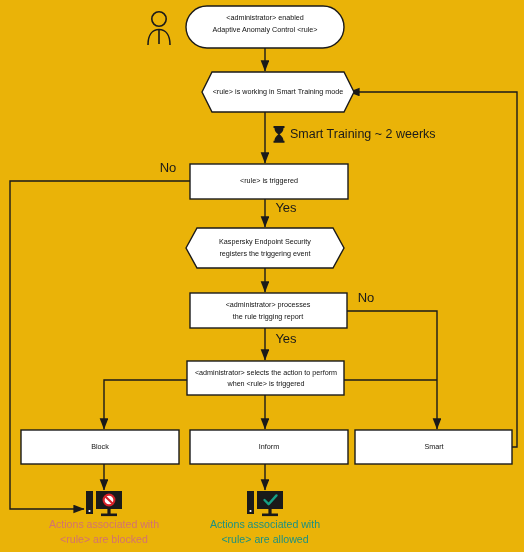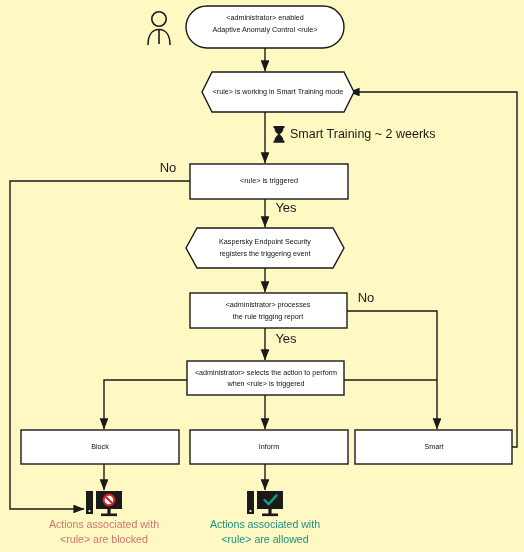--- a/index.html
+++ b/index.html
@@ -4,21 +4,21 @@
 <style>
   html, body {
     margin: 0;
     padding: 0;
     background: #ffffff;
   }
   #canvas {
     position: relative;
     width: 524px;
     height: 552px;
-    background: #fef9c3;
+    background: #eab308;
     font-family: "Liberation Sans", sans-serif;
     overflow: hidden;
   }
   svg.diagram {
     position: absolute;
     left: 0;
     top: 0;
     width: 524px;
     height: 552px;
   }

